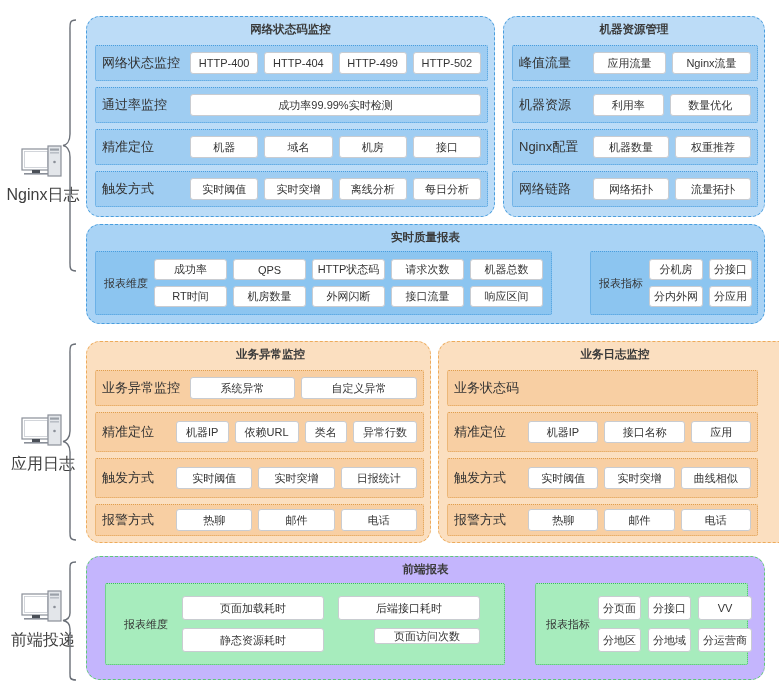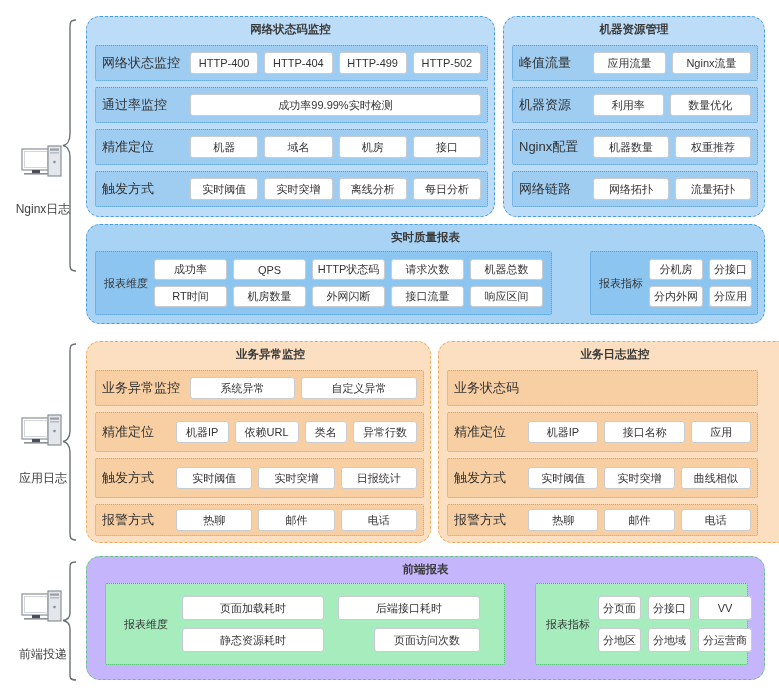--- a/index.html
+++ b/index.html
@@ -31,22 +31,22 @@
     align-items: center;
     justify-content: center;
   }
   .pc-icon {
     width: 46px;
     height: 40px;
     position: relative;
   }
   .pc-icon svg { display: block; }
   .source-label {
-    margin-top: 18px;
-    font-size: 12px;
+    margin-top: 2px;
+    font-size: 16px;
     color: #3f3f3f;
     white-space: nowrap;
     letter-spacing: 0px;
   }
 
   .brace {
     position: absolute;
     left: 62px;
     width: 16px;
   }
@@ -434,21 +434,21 @@
 
   <div class="panel green-panel" style="left:86px; top:556px; width:679px; height:124px;">
     <div class="panel-title">前端报表</div>
 
     <div class="grid-block green-inner" style="left:18px; top:26px; width:400px; height:82px;">
       <div class="grid-label" style="padding-left:18px;padding-right:14px;">报表维度</div>
       <div class="grid-cells" style="--cols:2; gap:8px 14px; padding-right:24px;">
         <div class="chip" style="height:24px;">页面加载耗时</div>
         <div class="chip" style="height:24px;">后端接口耗时</div>
         <div class="chip" style="height:24px;">静态资源耗时</div>
-        <div class="chip" style="height:24px;margin-left:36px;">页面访问次数</div>
+        <div class="chip" style="height:16px;margin-left:36px;">页面访问次数</div>
       </div>
     </div>
 
     <div class="grid-block green-inner" style="left:448px; top:26px; width:213px; height:82px;">
       <div class="grid-label" style="padding-left:10px;padding-right:8px;">报表指标</div>
       <div class="grid-cells" style="--cols:3; gap:8px 7px; padding-right:10px;">
         <div class="chip" style="height:24px;">分页面</div>
         <div class="chip" style="height:24px;">分接口</div>
         <div class="chip" style="height:24px;">VV</div>
         <div class="chip" style="height:24px;">分地区</div>

